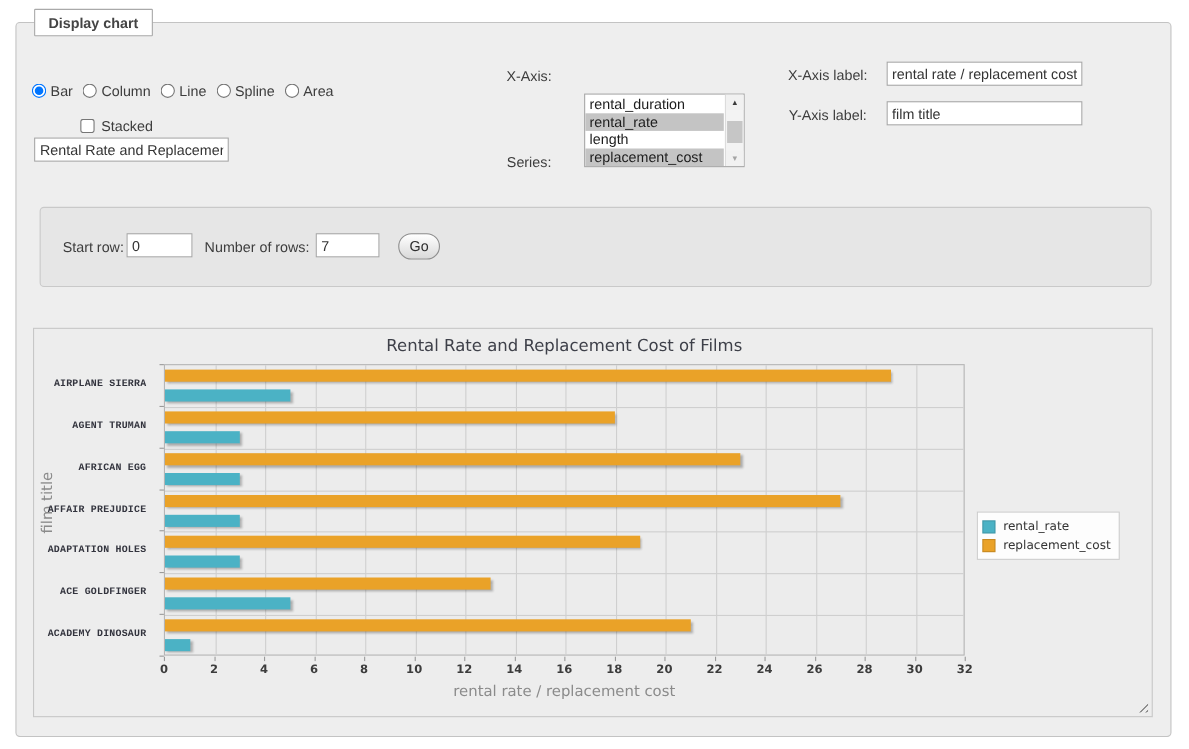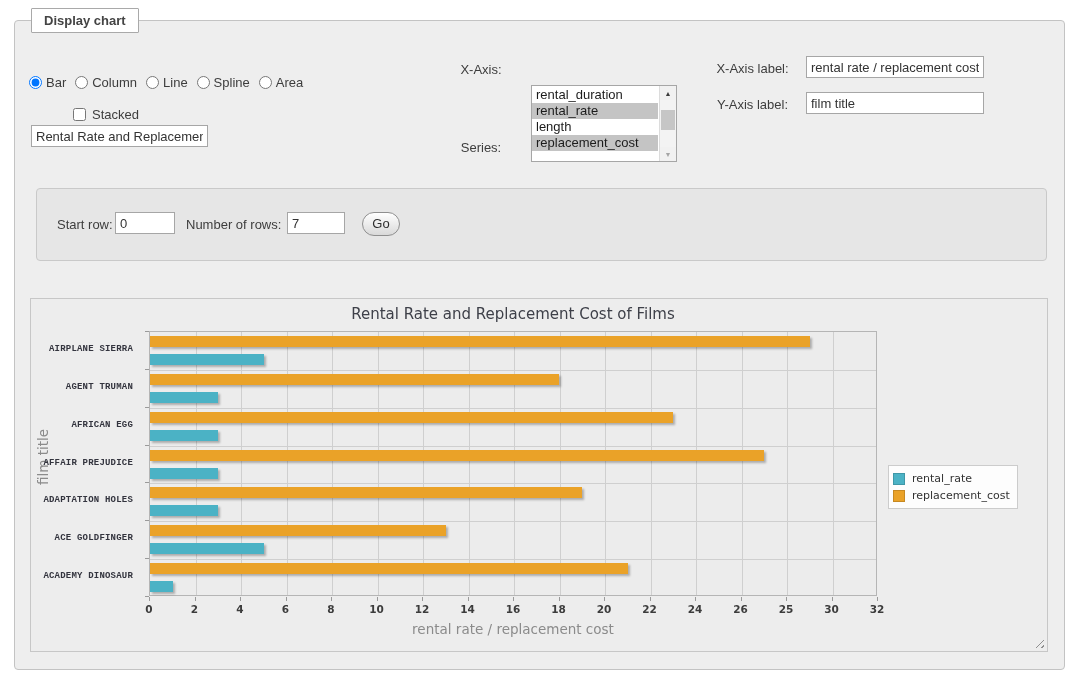--- a/index.html
+++ b/index.html
@@ -34,21 +34,21 @@
   .lbl-series  { left:420px; top:119px; width:92px; }
   .lbl-xlabel  { left:690px; top:40px;  width:95px; }
   .lbl-ylabel  { left:690px; top:76px;  width:95px; }
   .x-select {
     position:absolute; left:518px; top:36px; width:148px; height:22px;
     background:#fff; border:1px solid #a6a6a6; display:flex; align-items:center;
     padding-left:5px; color:#333;
   }
   .x-select .arrow { position:absolute; right:6px; top:7px; font-size:8px; color:#333; }
   .series-list {
-    position:absolute; left:516px; top:64px; width:146px; height:77px;
+    position:absolute; left:516px; top:64px; width:146px; height:67px;
     background:#fff; border:1px solid #a6a6a6; overflow:hidden;
   }
   .series-list .options { position:absolute; left:0; top:1px; right:18px; }
   .series-list .opt { height:16px; line-height:16px; padding-left:4px; color:#1c1c1c; white-space:nowrap; }
   .series-list .opt.sel { background:#c4c4c4; }
   .sb { position:absolute; top:0; right:0; bottom:0; width:17px; background:#f3f3f3; border-left:1px solid #dcdcdc; }
   .sb-btn { position:absolute; left:0; width:100%; height:14px; display:flex; align-items:center; justify-content:center; font-size:7px; background:#f1f1f1; }
   .sb-btn.up { top:0; color:#3a3a3a; }
   .sb-btn.down { bottom:0; color:#a5a5a5; }
   .sb-thumb { position:absolute; left:1px; right:1px; top:24px; height:20px; background:#c6c6c6; }
@@ -259,21 +259,21 @@
       <div class="xtick-label" style="left: 527.5px;">18</div>
       <div class="tick-x" style="left: 573px;"></div>
       <div class="xtick-label" style="left: 573px;">20</div>
       <div class="tick-x" style="left: 618.5px;"></div>
       <div class="xtick-label" style="left: 618.5px;">22</div>
       <div class="tick-x" style="left: 664px;"></div>
       <div class="xtick-label" style="left: 664px;">24</div>
       <div class="tick-x" style="left: 709.5px;"></div>
       <div class="xtick-label" style="left: 709.5px;">26</div>
       <div class="tick-x" style="left: 755px;"></div>
-      <div class="xtick-label" style="left: 755px;">25</div>
+      <div class="xtick-label" style="left: 755px;">28</div>
       <div class="tick-x" style="left: 800.5px;"></div>
       <div class="xtick-label" style="left: 800.5px;">30</div>
       <div class="tick-x" style="left: 846px;"></div>
       <div class="xtick-label" style="left: 846px;">32</div>
       <div class="tick-y" style="top: 32px;"></div>
       <div class="tick-y" style="top: 69.8571px;"></div>
       <div class="tick-y" style="top: 107.714px;"></div>
       <div class="tick-y" style="top: 145.571px;"></div>
       <div class="tick-y" style="top: 183.429px;"></div>
       <div class="tick-y" style="top: 221.286px;"></div>

